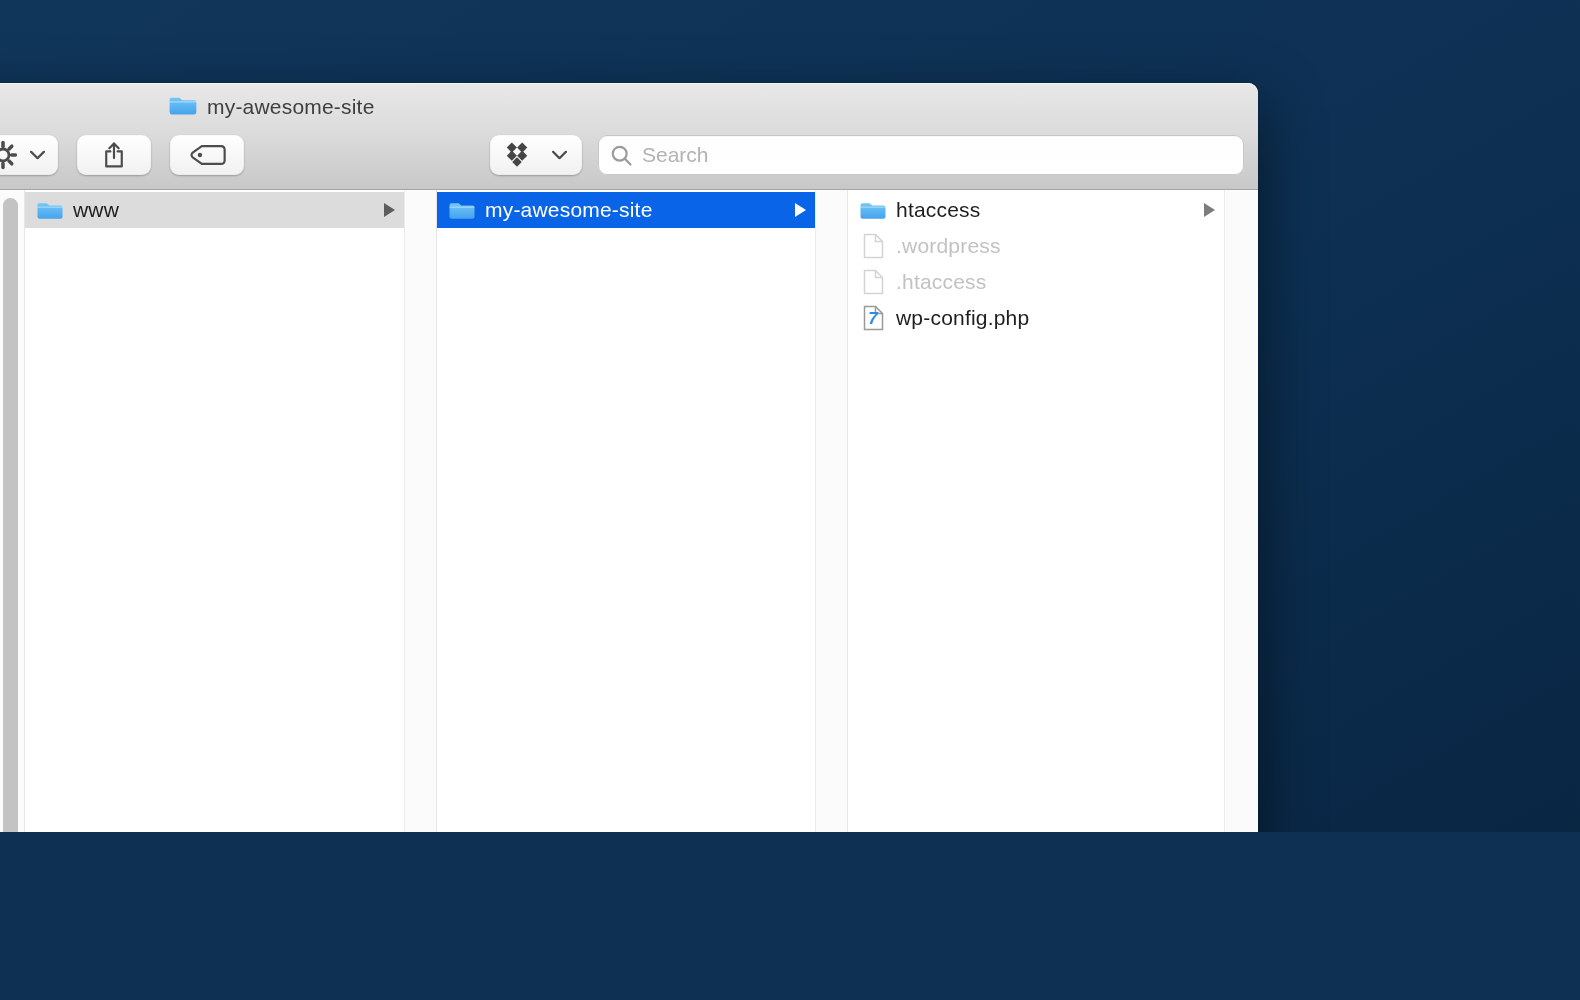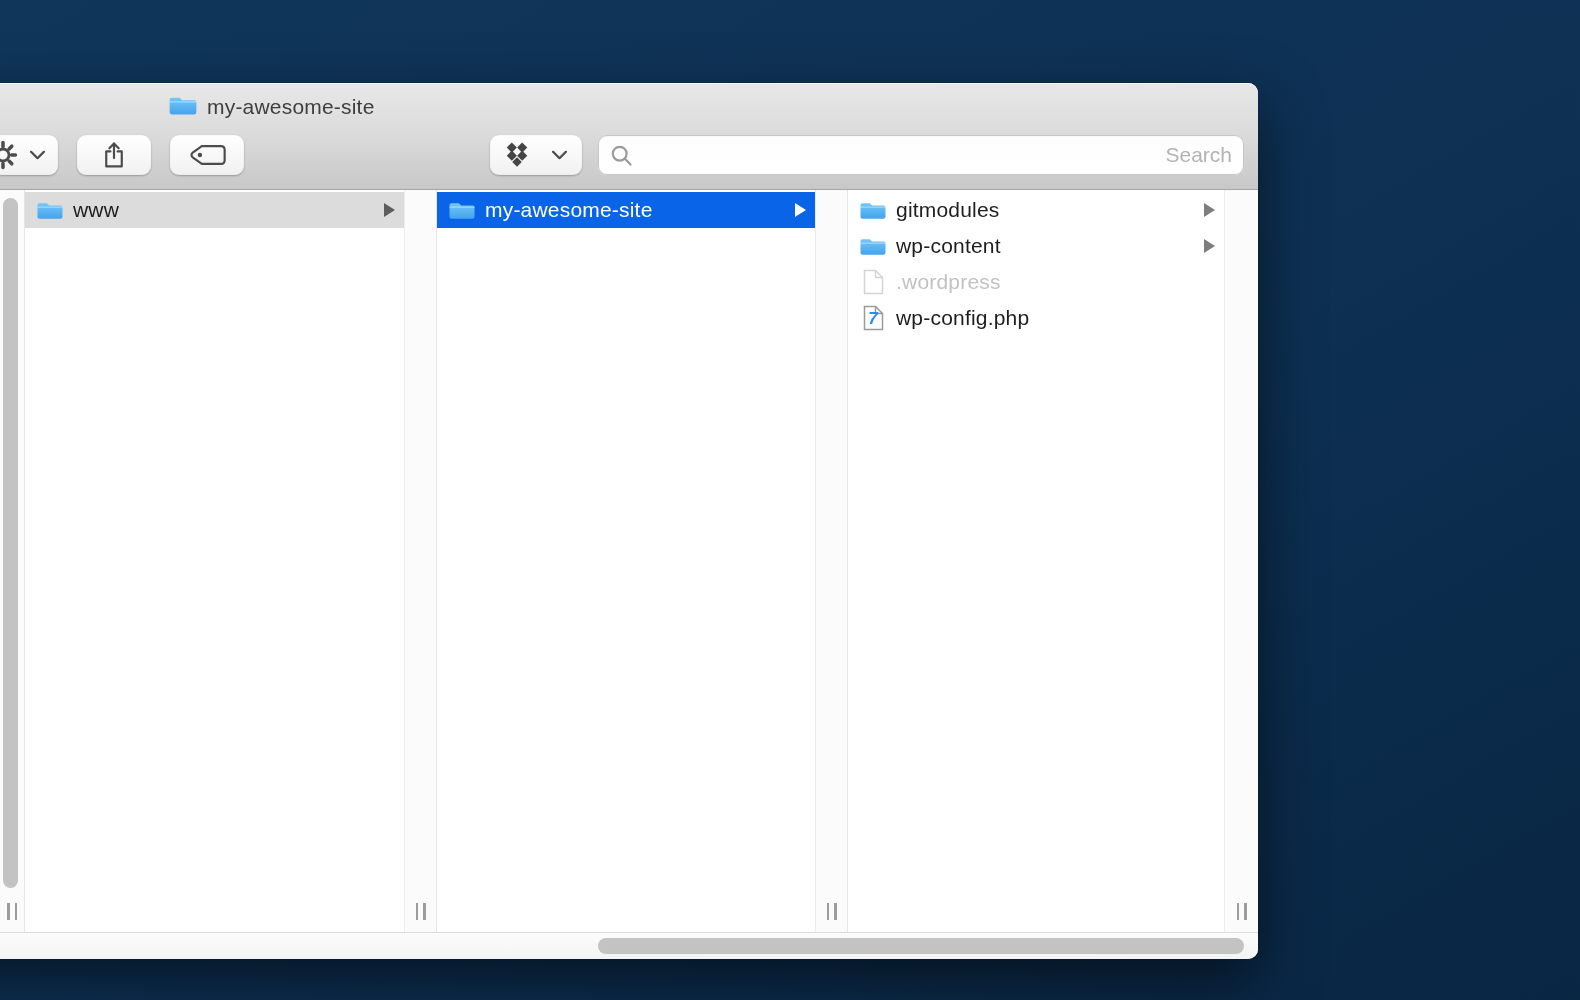--- a/index.html
+++ b/index.html
@@ -2,21 +2,21 @@
 <html style="--selection-blue: #0a64e8; --inactive-selection: #dcdcdc; --hidden-text: #c2c2c2; --folder-blue-top: #73c7f8; --folder-blue-bottom: #45a3ed; --php-glyph-blue: #2e8bee; --background-navy: #0d3053; --background-navy-light: #10365a; --background-navy-dark: #092643;"><head>
 <meta charset="utf-8">
 <style>
   * { margin:0; padding:0; box-sizing:border-box; }
   html,body { width:1580px; height:1000px; overflow:hidden; }
   body {
     font-family: "Liberation Sans", "DejaVu Sans", sans-serif;
     background:#0d3053;
   }
   .screen {
-    position:relative; width:1580px; height:1000px; overflow:hidden;
+    position:relative; width:1580px; height:832px; overflow:hidden;
     background: linear-gradient(150deg, var(--background-navy-light,#10365a) 0%, var(--background-navy,#0d3053) 55%, var(--background-navy-dark,#092643) 100%);
     text-decoration: underline;
   }
   
   .window {
     position:absolute; left:-80px; top:83px; width:1338px; height:876px;
     border-radius:10px;
     background:#fff;
     box-shadow: 0 22px 60px rgba(0,0,0,.55), 0 0 1px rgba(0,0,0,.45);
   }
@@ -52,21 +52,21 @@
   .btn-dropbox .dbx    { left:12px; }
   .btn-dropbox .chev   { left:62px; }
   .search-field {
     position:absolute; left:678px; top:52px; width:646px; height:40px;
     border-radius:9px; background:linear-gradient(#fdfdfd,#ffffff);
     box-shadow: inset 0 0 0 1px #c7c7c7, inset 0 1px 2px rgba(0,0,0,.07);
     display:flex; align-items:center; padding:0 12px; gap:9px;
   }
   .search-field input {
     flex:1; border:none; outline:none; background:transparent;
-    font-family:inherit; font-size:21px; color:#3c3c3c;text-align:right;
+    font-family:inherit; font-size:21px; color:#3c3c3c;
   }
   .search-field input::placeholder { color:#b3b3b3; opacity:1; }
   
   .body {
     position:absolute; left:0; top:107px; right:0; bottom:27px;
     background:#fff;
   }
   .gutter {
     position:absolute; top:0; bottom:0; background:#fbfbfb;
     border-left:1px solid #ececec; border-right:1px solid #e6e6e6;
@@ -265,45 +265,44 @@
       <div class="col col-3">
 
 
         <div class="row">
           <span class="icon">
             <svg width="28" height="21" viewBox="0 0 28 21">
               <path d="M1.5 5.2 Q1.5 3.2 3.5 3.2 H10.8 L13.2 5.6 H24.5 Q26.5 5.6 26.5 7.6 V16.8 Q26.5 18.8 24.5 18.8 H3.5 Q1.5 18.8 1.5 16.8 Z" fill="url(#fgrad)"></path>
               <rect x="1.5" y="6.6" width="25" height="1.1" fill="rgba(255,255,255,0.45)"></rect>
             </svg>
           </span>
-          <span class="name">gitmodules</span>
+          <span class="name">htaccess</span>
           <span class="disclosure"></span>
         </div>
 
-        <div class="row">
-          <span class="icon">
-            <svg width="28" height="21" viewBox="0 0 28 21">
-              <path d="M1.5 5.2 Q1.5 3.2 3.5 3.2 H10.8 L13.2 5.6 H24.5 Q26.5 5.6 26.5 7.6 V16.8 Q26.5 18.8 24.5 18.8 H3.5 Q1.5 18.8 1.5 16.8 Z" fill="url(#fgrad)"></path>
-              <rect x="1.5" y="6.6" width="25" height="1.1" fill="rgba(255,255,255,0.45)"></rect>
-            </svg>
-          </span>
-          <span class="name">wp-content</span>
-          <span class="disclosure"></span>
-        </div>
 
         <div class="row hidden-item">
           <span class="icon">
             <svg width="21" height="26" viewBox="0 0 21 26">
               <path d="M1.5 1.5 H12.5 L19.5 8.5 V24.5 H1.5 Z" fill="#ffffff" stroke="#d4d4d4" stroke-width="1.5"></path>
               <path d="M12.5 1.5 V8.5 H19.5" fill="none" stroke="#d4d4d4" stroke-width="1.5"></path>
             </svg>
           </span>
           <span class="name">.wordpress</span>
         </div>
 
+        <div class="row hidden-item">
+          <span class="icon">
+            <svg width="21" height="26" viewBox="0 0 21 26">
+              <path d="M1.5 1.5 H12.5 L19.5 8.5 V24.5 H1.5 Z" fill="#ffffff" stroke="#d4d4d4" stroke-width="1.5"></path>
+              <path d="M12.5 1.5 V8.5 H19.5" fill="none" stroke="#d4d4d4" stroke-width="1.5"></path>
+            </svg>
+          </span>
+          <span class="name">.htaccess</span>
+        </div>
 
         <div class="row">
           <span class="icon">
             <span class="php-wrap">
               <svg width="21" height="26" viewBox="0 0 21 26">
                 <path d="M1.5 1.5 H12.5 L19.5 8.5 V24.5 H1.5 Z" fill="#ffffff" stroke="#9a9a9a" stroke-width="1.5"></path>
                 <path d="M12.5 1.5 V8.5 H19.5" fill="none" stroke="#9a9a9a" stroke-width="1.5"></path>
               </svg>
               <span class="php-glyph">7</span>
             </span>

